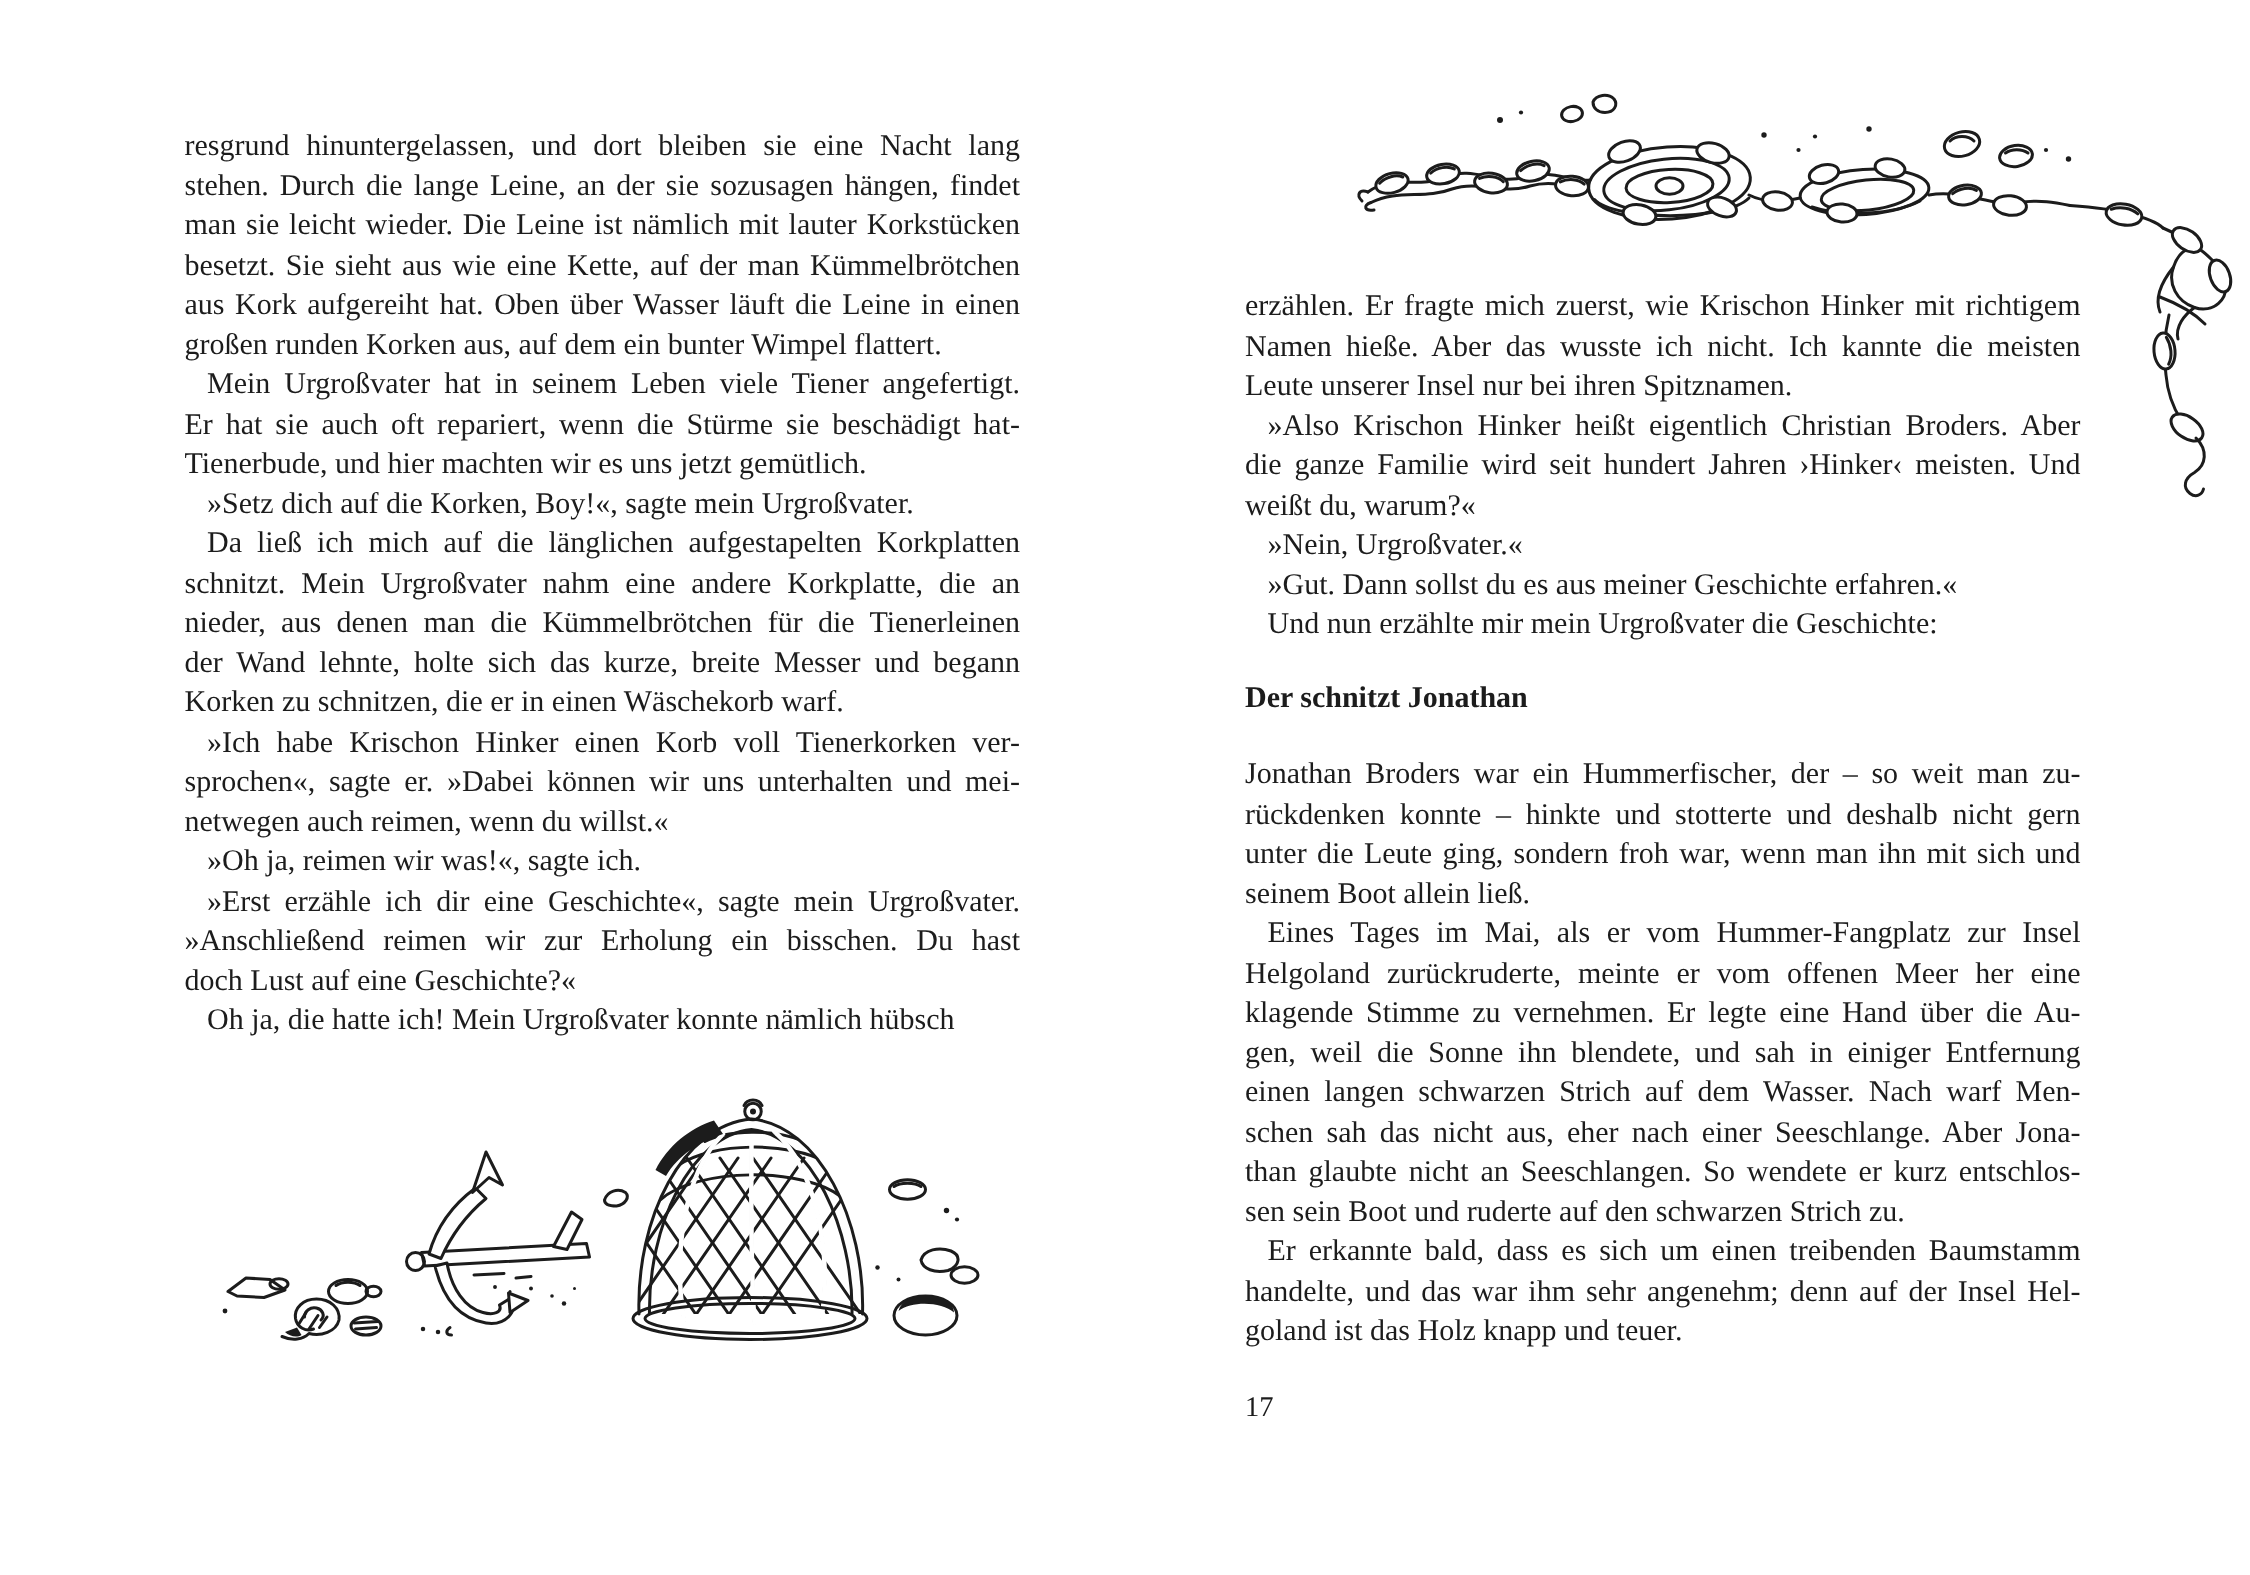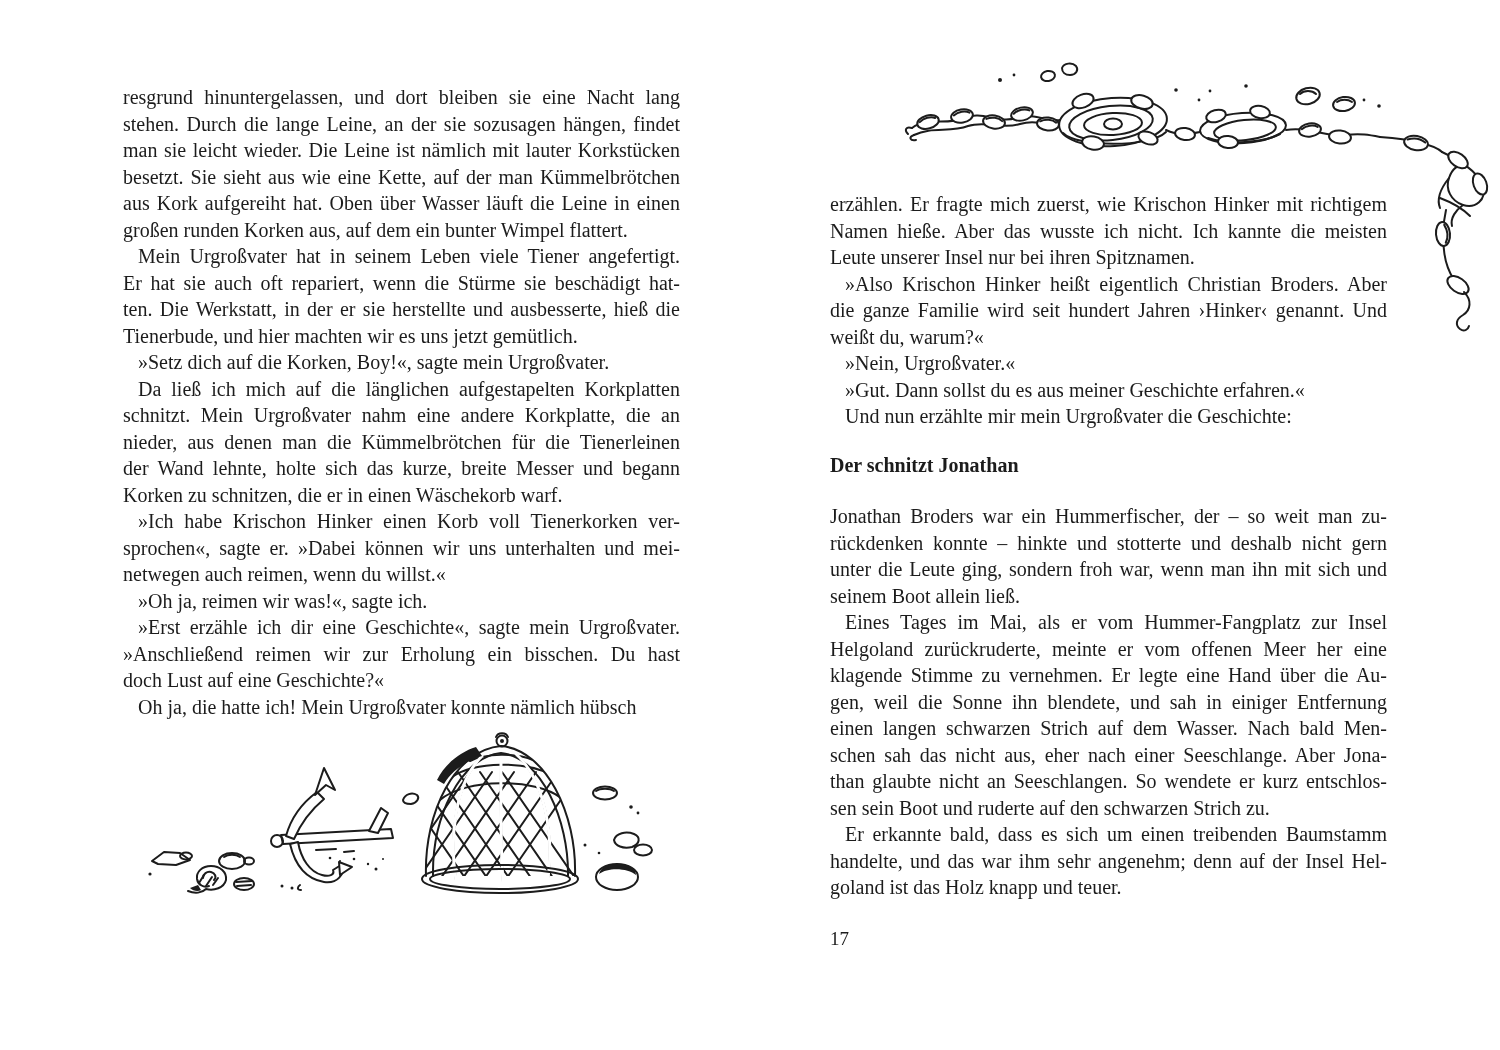--- a/index.html
+++ b/index.html
@@ -50,21 +50,20 @@
           <div class="tline">resgrund hinuntergelassen, und dort bleiben sie eine Nacht lang</div>
           <div class="tline">stehen. Durch die lange Leine, an der sie sozusagen hängen, findet</div>
           <div class="tline">man sie leicht wieder. Die Leine ist nämlich mit lauter Korkstücken</div>
           <div class="tline">besetzt. Sie sieht aus wie eine Kette, auf der man Kümmelbrötchen</div>
           <div class="tline">aus Kork aufgereiht hat. Oben über Wasser läuft die Leine in einen</div>
           <div class="tline tlast">großen runden Korken aus, auf dem ein bunter Wimpel flattert.</div>
         </div>
         <div class="para indent">
           <div class="tline">Mein Urgroßvater hat in seinem Leben viele Tiener angefertigt.</div>
           <div class="tline">Er hat sie auch oft repariert, wenn die Stürme sie beschädigt hat-</div>
-          <div class="tline">ten. Die Werkstatt, in der er sie herstellte und ausbesserte, hieß die</div>
           <div class="tline tlast">Tienerbude, und hier machten wir es uns jetzt gemütlich.</div>
         </div>
         <div class="para indent">
           <div class="tline tlast">»Setz dich auf die Korken, Boy!«, sagte mein Urgroßvater.</div>
         </div>
         <div class="para indent">
           <div class="tline">Da ließ ich mich auf die länglichen aufgestapelten Korkplatten</div>
           <div class="tline">schnitzt. Mein Urgroßvater nahm eine andere Korkplatte, die an</div>
           <div class="tline">nieder, aus denen man die Kümmelbrötchen für die Tienerleinen</div>
           <div class="tline">der Wand lehnte, holte sich das kurze, breite Messer und begann</div>
@@ -91,21 +90,21 @@
 
   <div class="col col-right">
     <div>
         <div class="para">
           <div class="tline">erzählen. Er fragte mich zuerst, wie Krischon Hinker mit richtigem</div>
           <div class="tline">Namen hieße. Aber das wusste ich nicht. Ich kannte die meisten</div>
           <div class="tline tlast">Leute unserer Insel nur bei ihren Spitznamen.</div>
         </div>
         <div class="para indent">
           <div class="tline">»Also Krischon Hinker heißt eigentlich Christian Broders. Aber</div>
-          <div class="tline">die ganze Familie wird seit hundert Jahren ›Hinker‹ genannt. Und</div>
+          <div class="tline">die ganze Familie wird seit hundert Jahren ›Hinker‹ meisten. Und</div>
           <div class="tline tlast">weißt du, warum?«</div>
         </div>
         <div class="para indent">
           <div class="tline tlast">»Nein, Urgroßvater.«</div>
         </div>
         <div class="para indent">
           <div class="tline tlast">»Gut. Dann sollst du es aus meiner Geschichte erfahren.«</div>
         </div>
         <div class="para indent">
           <div class="tline tlast">Und nun erzählte mir mein Urgroßvater die Geschichte:</div>
@@ -117,21 +116,21 @@
           <div class="tline">Jonathan Broders war ein Hummerfischer, der – so weit man zu-</div>
           <div class="tline">rückdenken konnte – hinkte und stotterte und deshalb nicht gern</div>
           <div class="tline">unter die Leute ging, sondern froh war, wenn man ihn mit sich und</div>
           <div class="tline tlast">seinem Boot allein ließ.</div>
         </div>
         <div class="para indent">
           <div class="tline">Eines Tages im Mai, als er vom Hummer-Fangplatz zur Insel</div>
           <div class="tline">Helgoland zurückruderte, meinte er vom offenen Meer her eine</div>
           <div class="tline">klagende Stimme zu vernehmen. Er legte eine Hand über die Au-</div>
           <div class="tline">gen, weil die Sonne ihn blendete, und sah in einiger Entfernung</div>
-          <div class="tline">einen langen schwarzen Strich auf dem Wasser. Nach bald Men-</div>
+          <div class="tline">einen langen schwarzen Strich auf dem Wasser. Nach warf Men-</div>
           <div class="tline">schen sah das nicht aus, eher nach einer Seeschlange. Aber Jona-</div>
           <div class="tline">than glaubte nicht an Seeschlangen. So wendete er kurz entschlos-</div>
           <div class="tline tlast">sen sein Boot und ruderte auf den schwarzen Strich zu.</div>
         </div>
         <div class="para indent">
           <div class="tline">Er erkannte bald, dass es sich um einen treibenden Baumstamm</div>
           <div class="tline">handelte, und das war ihm sehr angenehm; denn auf der Insel Hel-</div>
           <div class="tline tlast">goland ist das Holz knapp und teuer.</div>
         </div>
       </div>

